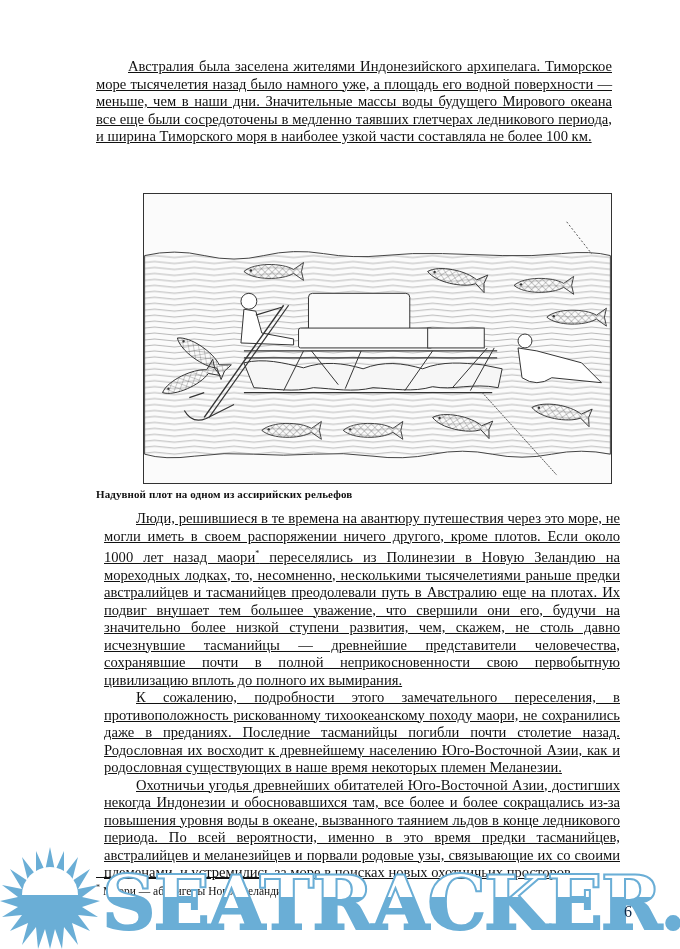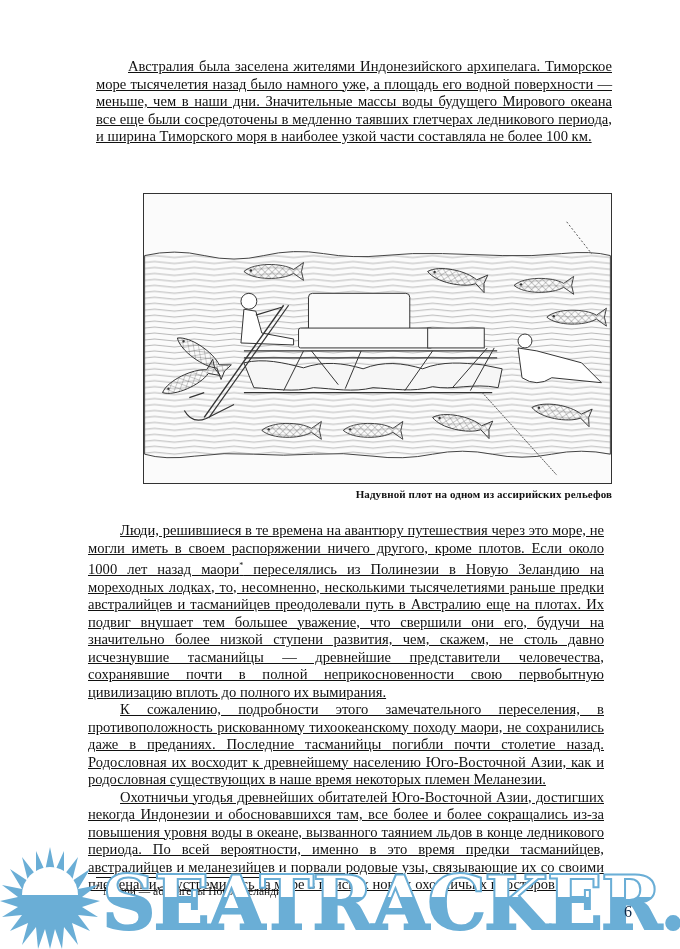--- a/index.html
+++ b/index.html
@@ -4,23 +4,23 @@
 <style>
   html, body { margin: 0; padding: 0; background: #ffffff; }
   body { width: 680px; height: 949px; position: relative; overflow: hidden;
          font-family: "Liberation Serif", "DejaVu Serif", serif; color: #111; }
   .page { position: absolute; left: 96px; top: 58px; width: 516px; }
   .para { margin: 0; font-size: 14.6px; line-height: 17.5px; text-align: justify; text-indent: 0; }
   .para.indent { text-indent: 32px; text-decoration: underline; }
   .figure { position: absolute; left: 143px; top: 193px; width: 469px; height: 291px;
             border: 1.5px solid #333; box-sizing: border-box; background: #fbfbfb; overflow: hidden; }
   .figure svg { display: block; width: 100%; height: 100%; }
-  .caption { position: absolute; left: 96px; width: 516px; top: 488px; text-align: right;
+  .caption { position: absolute; left: 96px; width: 516px; top: 488px; text-align: left;
              font-size: 11px; font-weight: bold; letter-spacing: 0.1px; font-family: Liberation Serif, serif; }
-  .page2 { position: absolute; left: 88px; top: 510px; width: 516px; margin-top: 12px; }
+  .page2 { position: absolute; left: 104px; top: 510px; width: 516px; }
   .fn-rule { position: absolute; left: 96px; top: 877px; width: 200px; height: 1px; background: #111; }
   .footnote { position: absolute; left: 96px; top: 883px; font-size: 11.5px; }
   .footnote sup { font-size: 8px; }
   .pagenum { position: absolute; left: 624px; top: 903px; font-size: 16px; color: #0c2a4a; z-index: 3; }
   .watermark { position: absolute; left: 0; top: 845px; width: 680px; height: 104px; pointer-events: none; z-index: 2; }
   sup.mark { font-size: 8px; vertical-align: 6px; }
 </style>
 </head>
 <body>
 

